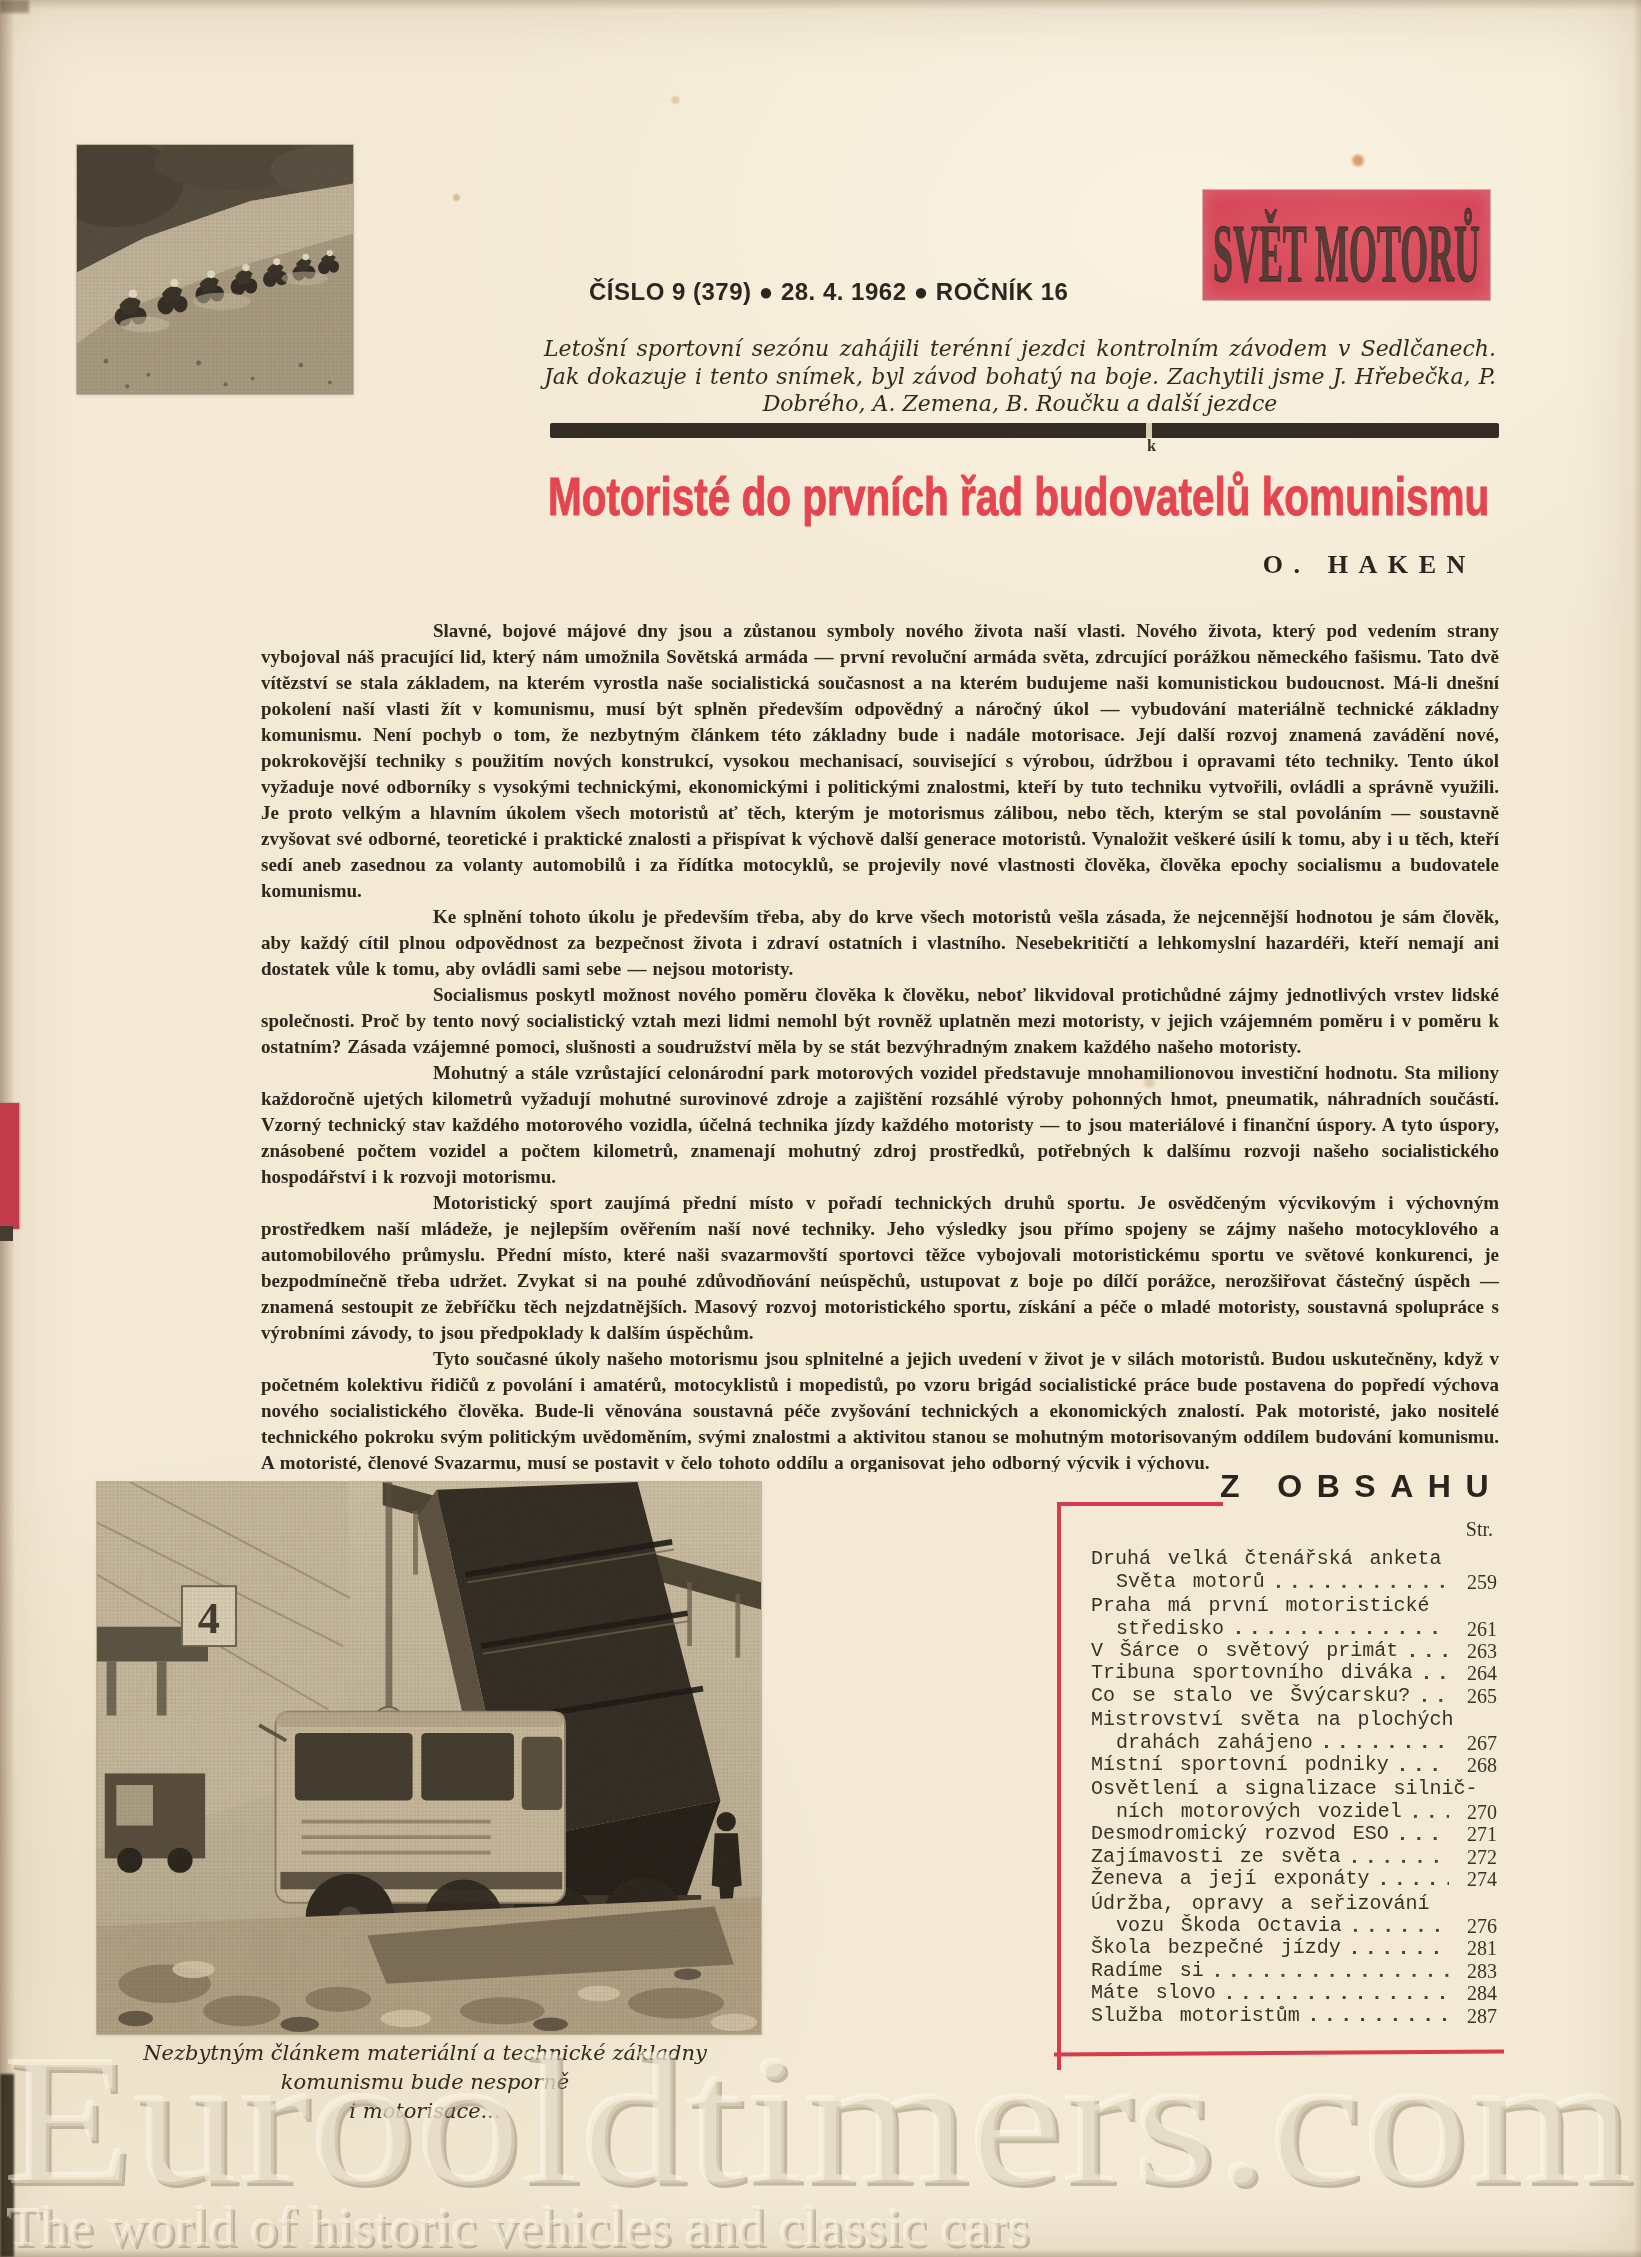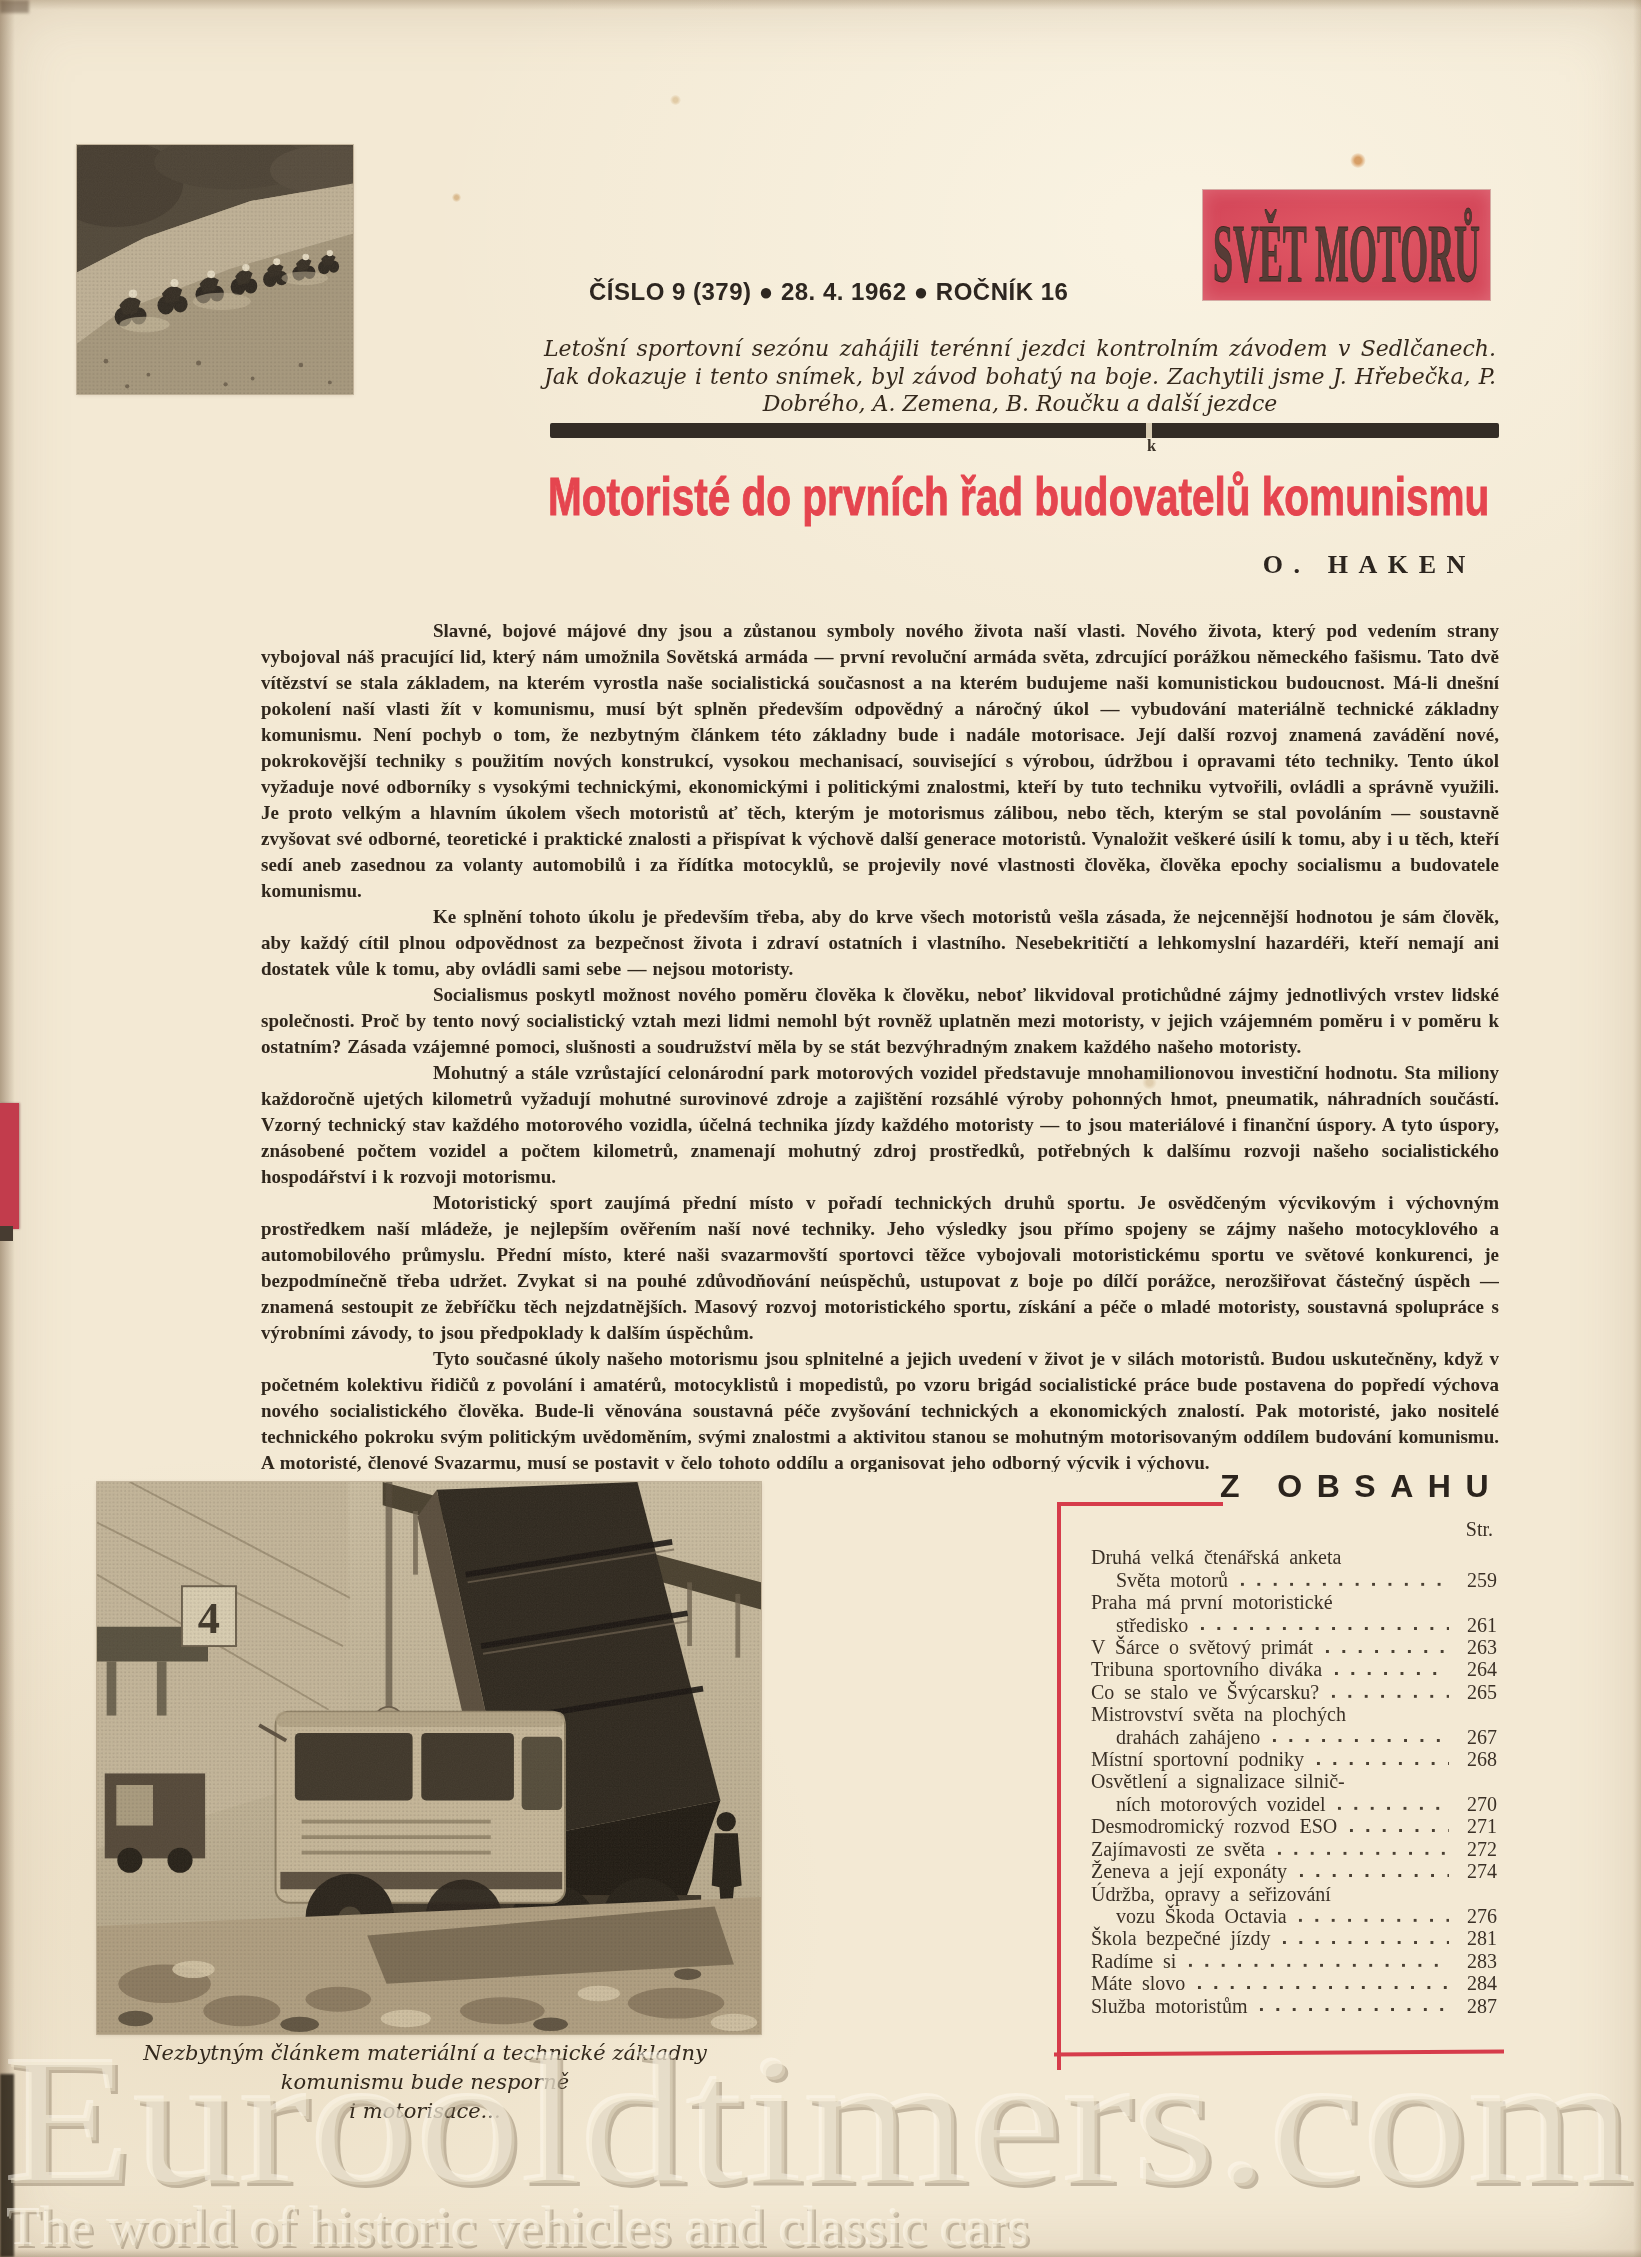--- a/index.html
+++ b/index.html
@@ -52,21 +52,21 @@
   .toc-title{left:1057px;top:1468px;width:446px;text-align:right;font-family:"Liberation Sans",sans-serif;
       font-weight:bold;font-size:32px;letter-spacing:14.5px;margin-right:-14.5px;color:#2b241d;white-space:nowrap;}
   .toc-topline{left:1057px;top:1502px;width:166px;height:3.9px;background:#d63c4b;}
   .toc-leftline{left:1057px;top:1502px;width:3.9px;height:568px;background:#d63c4b;}
   .toc-bottomline{left:1054px;top:2051px;width:450px;height:3.9px;background:#d63c4b;transform:rotate(-.4deg);}
   .toc{left:1091px;top:1518px;width:406px;font-size:20px;line-height:22.4px;color:#3a3026;word-spacing:4.8px;}
   .toc-str{text-align:right;padding-right:3.9px;margin-bottom:6px;}
   .toc-line{white-space:nowrap;}
   .toc-line.last{display:flex;}
   .toc-line.cont{padding-left:25px;}
-  .toc-line .t{white-space:nowrap;}
+  .toc-line .t{white-space:nowrap;font-family:Liberation Mono, monospace;}
   .dots{flex:1;align-self:flex-end;height:8.7px;margin:0 3.9px 2.9px 11.6px;
       background-image:radial-gradient(circle at 2.4px 4.3px,#4a4033 1.5px,rgba(0,0,0,0) 1.9px);
       background-size:16.4px 8.7px;background-repeat:repeat-x;}
   .pg{min-width:44px;text-align:right;}
   
   .wm{pointer-events:none;z-index:60;}
   .wm text{font-family:"Liberation Serif",serif;}
 </style>
 </head>
 <body>

